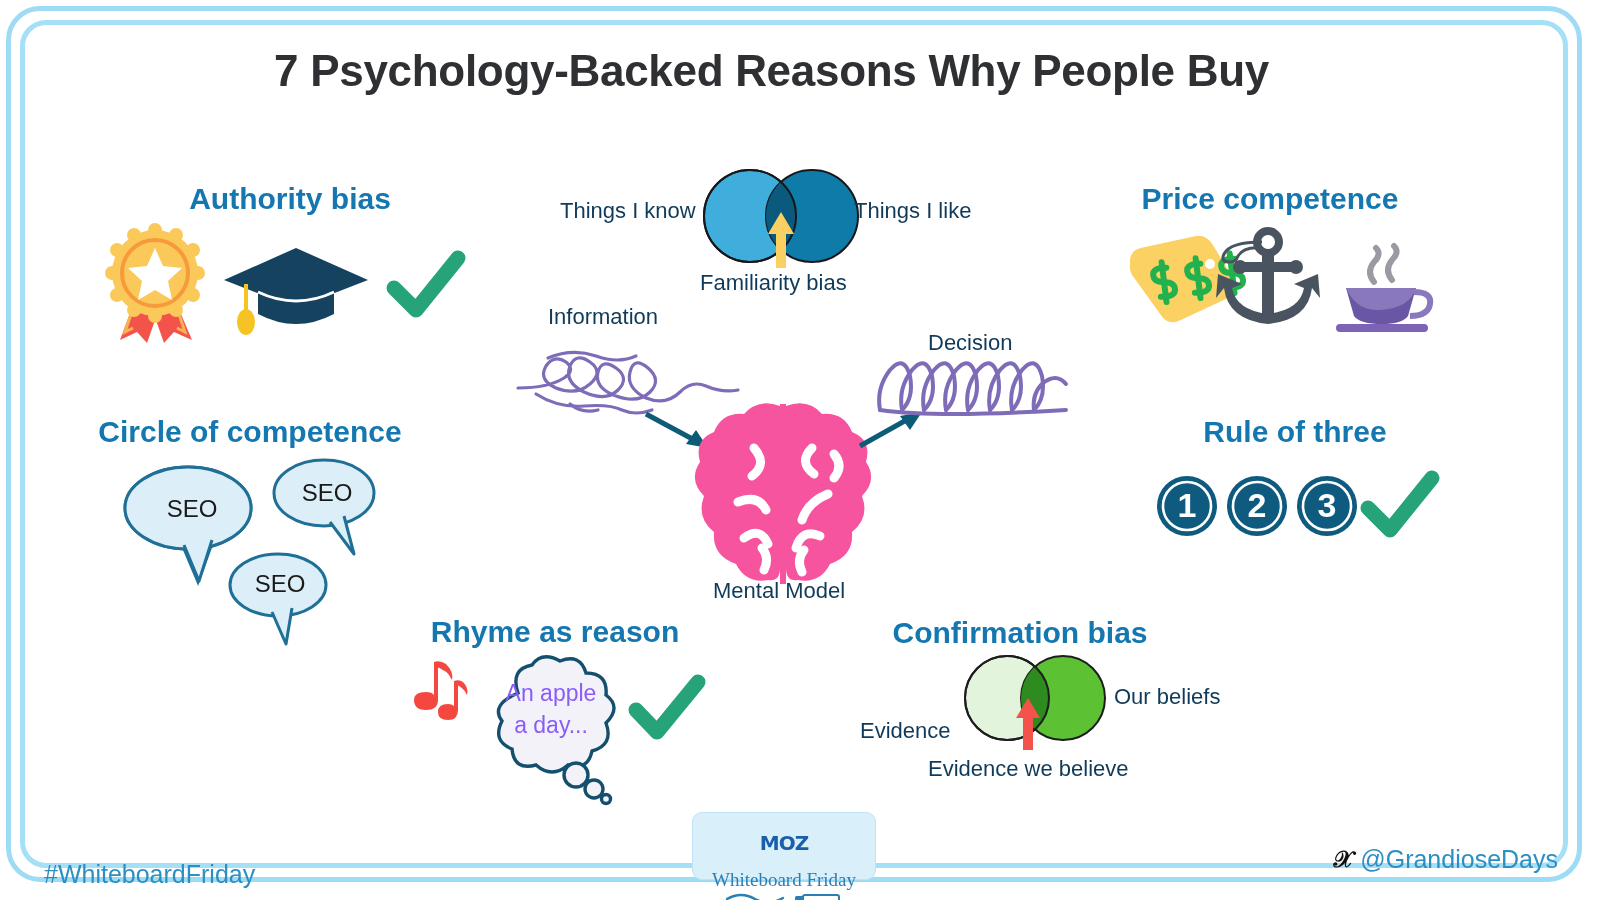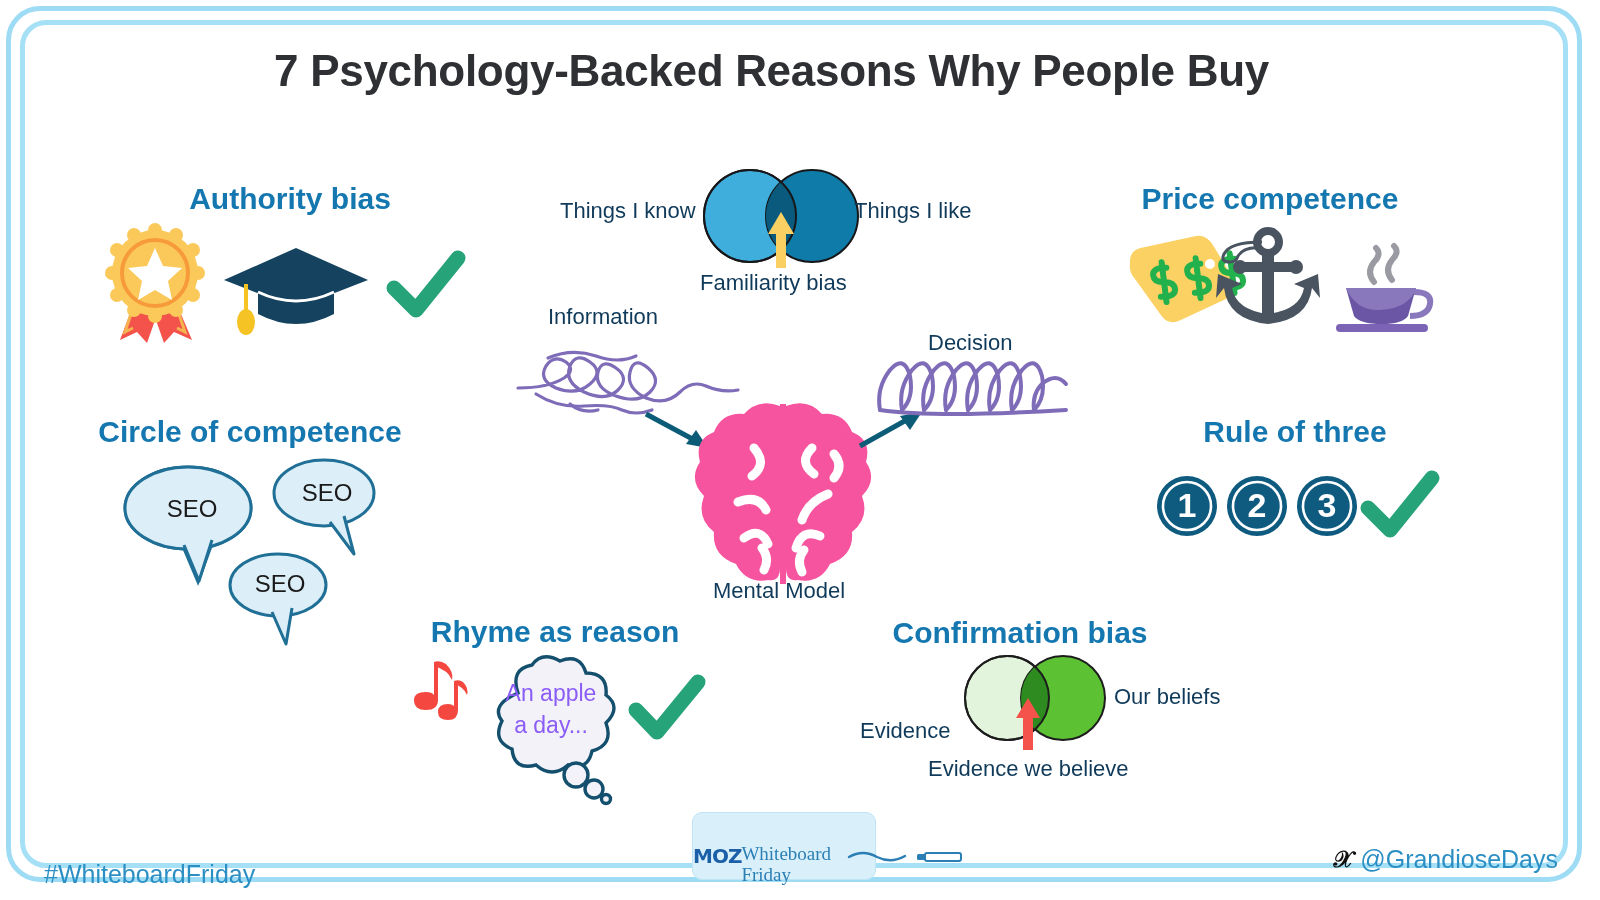--- a/index.html
+++ b/index.html
@@ -22,21 +22,21 @@
   .cloud-txt{position:absolute;font-size:23px;color:#8b5cf6;white-space:nowrap;text-align:center;}
 
   
   .hashtag{position:absolute;left:44px;top:845px;font-size:25px;color:#2b8fc4;white-space:nowrap;margin-top:15px;}
   .handle{position:absolute;right:42px;top:845px;font-size:25px;color:#2b8fc4;white-space:nowrap;
     display:flex;align-items:center;gap:7px;}
   .xglyph{font-size:23px;color:#101010;font-weight:bold;font-family:"DejaVu Sans",sans-serif;}
 
   .mozbadge{position:absolute;left:692px;top:812px;width:184px;height:68px;
     background:#d9f0fa;border:1px solid #bfe5f5;border-radius:10px;
-    display:flex;flex-direction:row;align-items:center;justify-content:flex-start;padding-top:20px;box-sizing:border-box;}
+    display:flex;flex-direction:column;align-items:center;justify-content:flex-start;padding-top:20px;box-sizing:border-box;}
   .moz-word{font-size:20px;font-weight:bold;color:#1a5fa8;letter-spacing:-1px;line-height:1;font-family:"DejaVu Sans",sans-serif;}
   .moz-wf{font-size:19px;color:#2b7fb5;font-family:"Liberation Serif",serif;line-height:1.1;margin-top:17px;}
 
   svg{overflow:visible;}
   .abs{position:absolute;}
 </style>
 </head>
 <body>
 
 <div id="stage">

